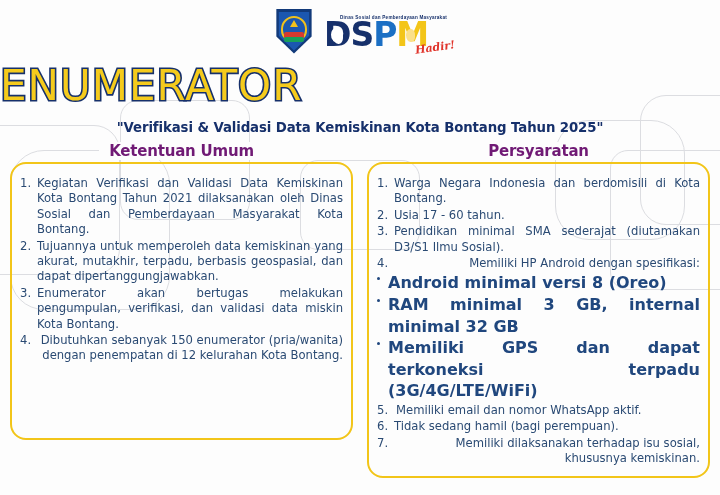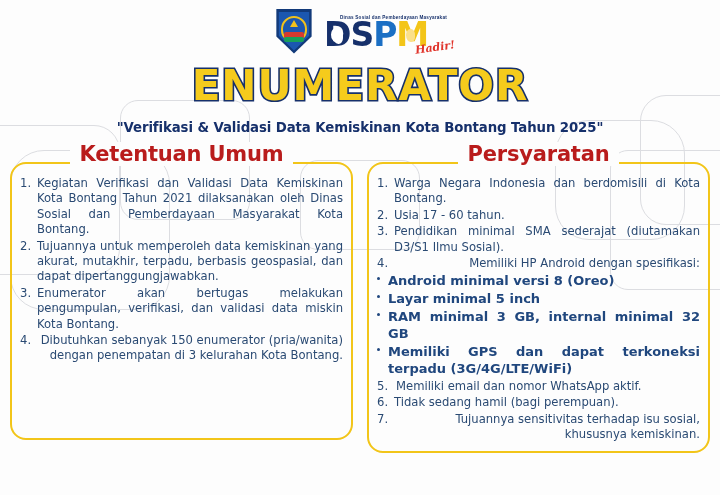--- a/index.html
+++ b/index.html
@@ -111,23 +111,22 @@
     font-family:"DejaVu Sans", sans-serif;
     font-weight:bold;
     font-size:42px;
     letter-spacing:1.5px;
     color:#16306b;
     line-height:1;
     margin-top:-2px;
     position:relative; z-index:4;
   }
   #title-sub {
-    text-align:center;
-    font-family:"DejaVu Sans", sans-serif;
-    font-weight:bold;
+    font-family:"DejaVu Sans", sans-serif;
+    font-weight:normal;
     font-size:42px;
     letter-spacing:1px;
     line-height:1;
     margin-top:3px;
     color:#f5cb1c;
     -webkit-text-stroke:3.2px #16306b;
     paint-order:stroke fill;
     position:relative; z-index:4;
   }
   #quote {
@@ -159,22 +158,22 @@
     padding:12px 8px 8px 6px;
     margin-top:11px;
     min-height:278px;
   }
   .panel-title {
     position:absolute;
     top:-22px; left:0; right:0;
     text-align:center;
     font-family:"DejaVu Sans", sans-serif;
     font-weight:bold;
-    font-size:21px;
-    color:#b91c1c;
+    font-size:15px;
+    color:#701a75;
     letter-spacing:-.2px;
   }
   .panel-title .cap {
     background:#fdfdfd;
     padding:0 10px;
   }
 
   ol.list {
     list-style:none;
     counter-reset:li;
@@ -202,21 +201,21 @@
   li.justify { text-align:justify; }
   li.plain { text-align:left; }
 
   ul.sub {
     list-style:none;
     margin:1px 0 1px 0; padding:0;
   }
   ul.sub > li {
     position:relative;
     padding-left:13px;
-    font-size:13px;
+    font-size:16px;
     font-weight:bold;
     line-height:1.35;
     color:#20477e;
     text-align:justify;
     margin-bottom:0px;
   }
   ul.sub > li::before {
     content:"";
     position:absolute; left:2px; top:5px;
     width:3px; height:3px; border-radius:50%;
@@ -268,46 +267,45 @@
 
     <div class="col">
       <div class="panel">
         <div class="panel-title">
           <span class="cap">Ketentuan Umum</span>
         </div>
         <ol class="list">
           <li class="justify">Kegiatan Verifikasi dan Validasi Data Kemiskinan Kota Bontang Tahun 2021 dilaksanakan oleh Dinas Sosial dan Pemberdayaan Masyarakat Kota Bontang.</li>
           <li class="justify">Tujuannya untuk memperoleh data kemiskinan yang akurat, mutakhir, terpadu, berbasis geospasial, dan dapat dipertanggungjawabkan.</li>
           <li class="justify">Enumerator akan bertugas melakukan pengumpulan, verifikasi, dan validasi data miskin Kota Bontang.</li>
-          <li class="justify">Dibutuhkan sebanyak 150 enumerator (pria/wanita) dengan penempatan di 3 kelurahan Kota Bontang.</li>
+          <li class="justify">Dibutuhkan sebanyak 150 enumerator (pria/wanita) dengan penempatan di 12 kelurahan Kota Bontang.</li>
         </ol>
       </div>
     </div>
 
     <div class="col">
       <div class="panel">
         <div class="panel-title">
           <span class="cap">Persyaratan</span>
         </div>
         <ol class="list">
           <li class="justify">Warga Negara Indonesia dan berdomisili di Kota Bontang.</li>
           <li class="plain">Usia 17 - 60 tahun.</li>
           <li class="justify">Pendidikan minimal SMA sederajat (diutamakan D3/S1 Ilmu Sosial).</li>
           <li class="plain indent-num">
             <span>Memiliki HP Android dengan spesifikasi:</span>
           </li>
         </ol>
         <ul class="sub">
           <li>Android minimal versi 8 (Oreo)</li>
-          <li>Layar minimal 5 inch</li>
           <li>RAM minimal 3 GB, internal minimal 32 GB</li>
           <li>Memiliki GPS dan dapat terkoneksi terpadu (3G/4G/LTE/WiFi)</li>
         </ul>
         <ol class="list" start="5" style="counter-reset:li 4;">
           <li class="plain indent-num">Memiliki email dan nomor WhatsApp aktif.</li>
           <li class="plain">Tidak sedang hamil (bagi perempuan).</li>
-          <li class="justify">Tujuannya sensitivitas terhadap isu sosial, khususnya kemiskinan.</li>
+          <li class="justify">Memiliki dilaksanakan terhadap isu sosial, khususnya kemiskinan.</li>
         </ol>
       </div>
     </div>
 
   </div>
 </div>
 
 </body></html>

